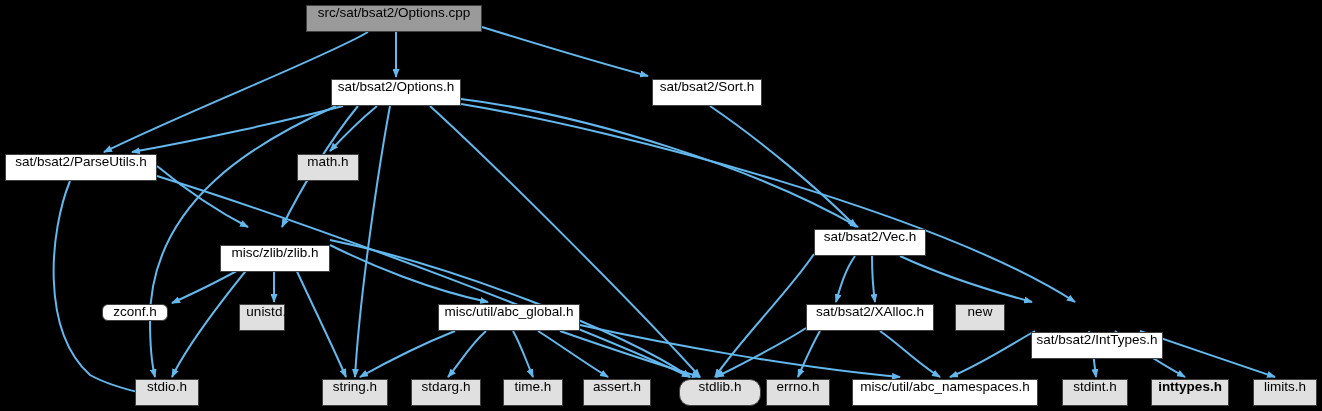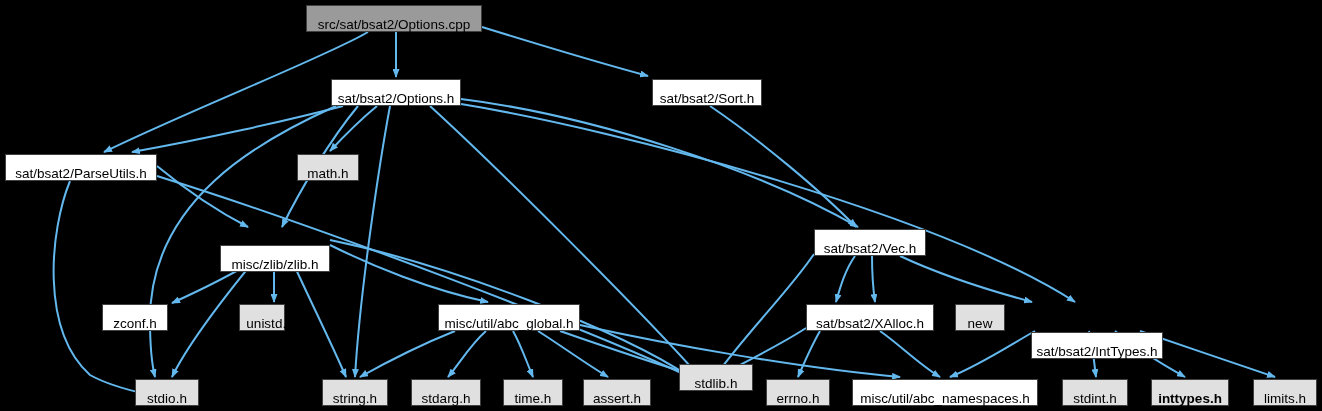--- a/index.html
+++ b/index.html
@@ -25,21 +25,21 @@
   }
   .gnode {
     position: absolute;
     box-sizing: border-box;
     border: 1px solid #404040;
     background: #ffffff;
     color: #000000;
     font-size: 13.5px;
     line-height: 1;
     display: flex;
-    align-items: flex-end;
+    align-items: flex-start;
     justify-content: center;
     white-space: nowrap;
     letter-spacing: 0px;
   }
   .gnode.grey {
     background: #e0e0e0;
   }
   .gnode.root {
     background: #9a9a9a;
   }
@@ -115,21 +115,21 @@
       </div>
       <div class="gnode grey" style="left: 297px; top: 154px; width: 62px; height: 27px;">
         <span class="gnode-label">math.h</span>
       </div>
       <div class="gnode" style="left: 220px; top: 229px; width: 110px; height: 27px; margin-top: 16px;">
         <span class="gnode-label">misc/zlib/zlib.h</span>
       </div>
       <div class="gnode" style="left: 814px; top: 229px; width: 112px; height: 27px;">
         <span class="gnode-label">sat/bsat2/Vec.h</span>
       </div>
-      <div class="gnode" style="left: 102px; top: 304px; width: 66px; height: 27px;">
+      <div class="gnode" style="left: 102px; top: 304px; width: 66px; height: 17px; border-radius: 6px;">
         <span class="gnode-label">zconf.h</span>
       </div>
       <div class="gnode grey" style="left: 239px; top: 304px; width: 46px; height: 27px; padding-left: 16px;">
         <span class="gnode-label">unistd.h</span>
       </div>
       <div class="gnode" style="left: 438px; top: 304px; width: 142px; height: 27px;">
         <span class="gnode-label">misc/util/abc_global.h</span>
       </div>
       <div class="gnode" style="left: 806px; top: 304px; width: 128px; height: 27px;">
         <span class="gnode-label">sat/bsat2/XAlloc.h</span>
@@ -148,21 +148,21 @@
       </div>
       <div class="gnode grey" style="left: 411px; top: 379px; width: 70px; height: 27px;">
         <span class="gnode-label">stdarg.h</span>
       </div>
       <div class="gnode grey" style="left: 503px; top: 379px; width: 60px; height: 27px;">
         <span class="gnode-label">time.h</span>
       </div>
       <div class="gnode grey" style="left: 583px; top: 379px; width: 68px; height: 27px;">
         <span class="gnode-label">assert.h</span>
       </div>
-      <div class="gnode grey" style="left: 679px; top: 364px; width: 74px; height: 27px;">
+      <div class="gnode grey" style="left: 679px; top: 379px; width: 82px; height: 27px; border-radius: 11px;">
         <span class="gnode-label">stdlib.h</span>
       </div>
       <div class="gnode grey" style="left: 766px; top: 379px; width: 64px; height: 27px;">
         <span class="gnode-label">errno.h</span>
       </div>
       <div class="gnode" style="left: 852px; top: 379px; width: 186px; height: 27px;">
         <span class="gnode-label">misc/util/abc_namespaces.h</span>
       </div>
       <div class="gnode grey" style="left: 1062px; top: 379px; width: 66px; height: 27px;">
         <span class="gnode-label">stdint.h</span>

